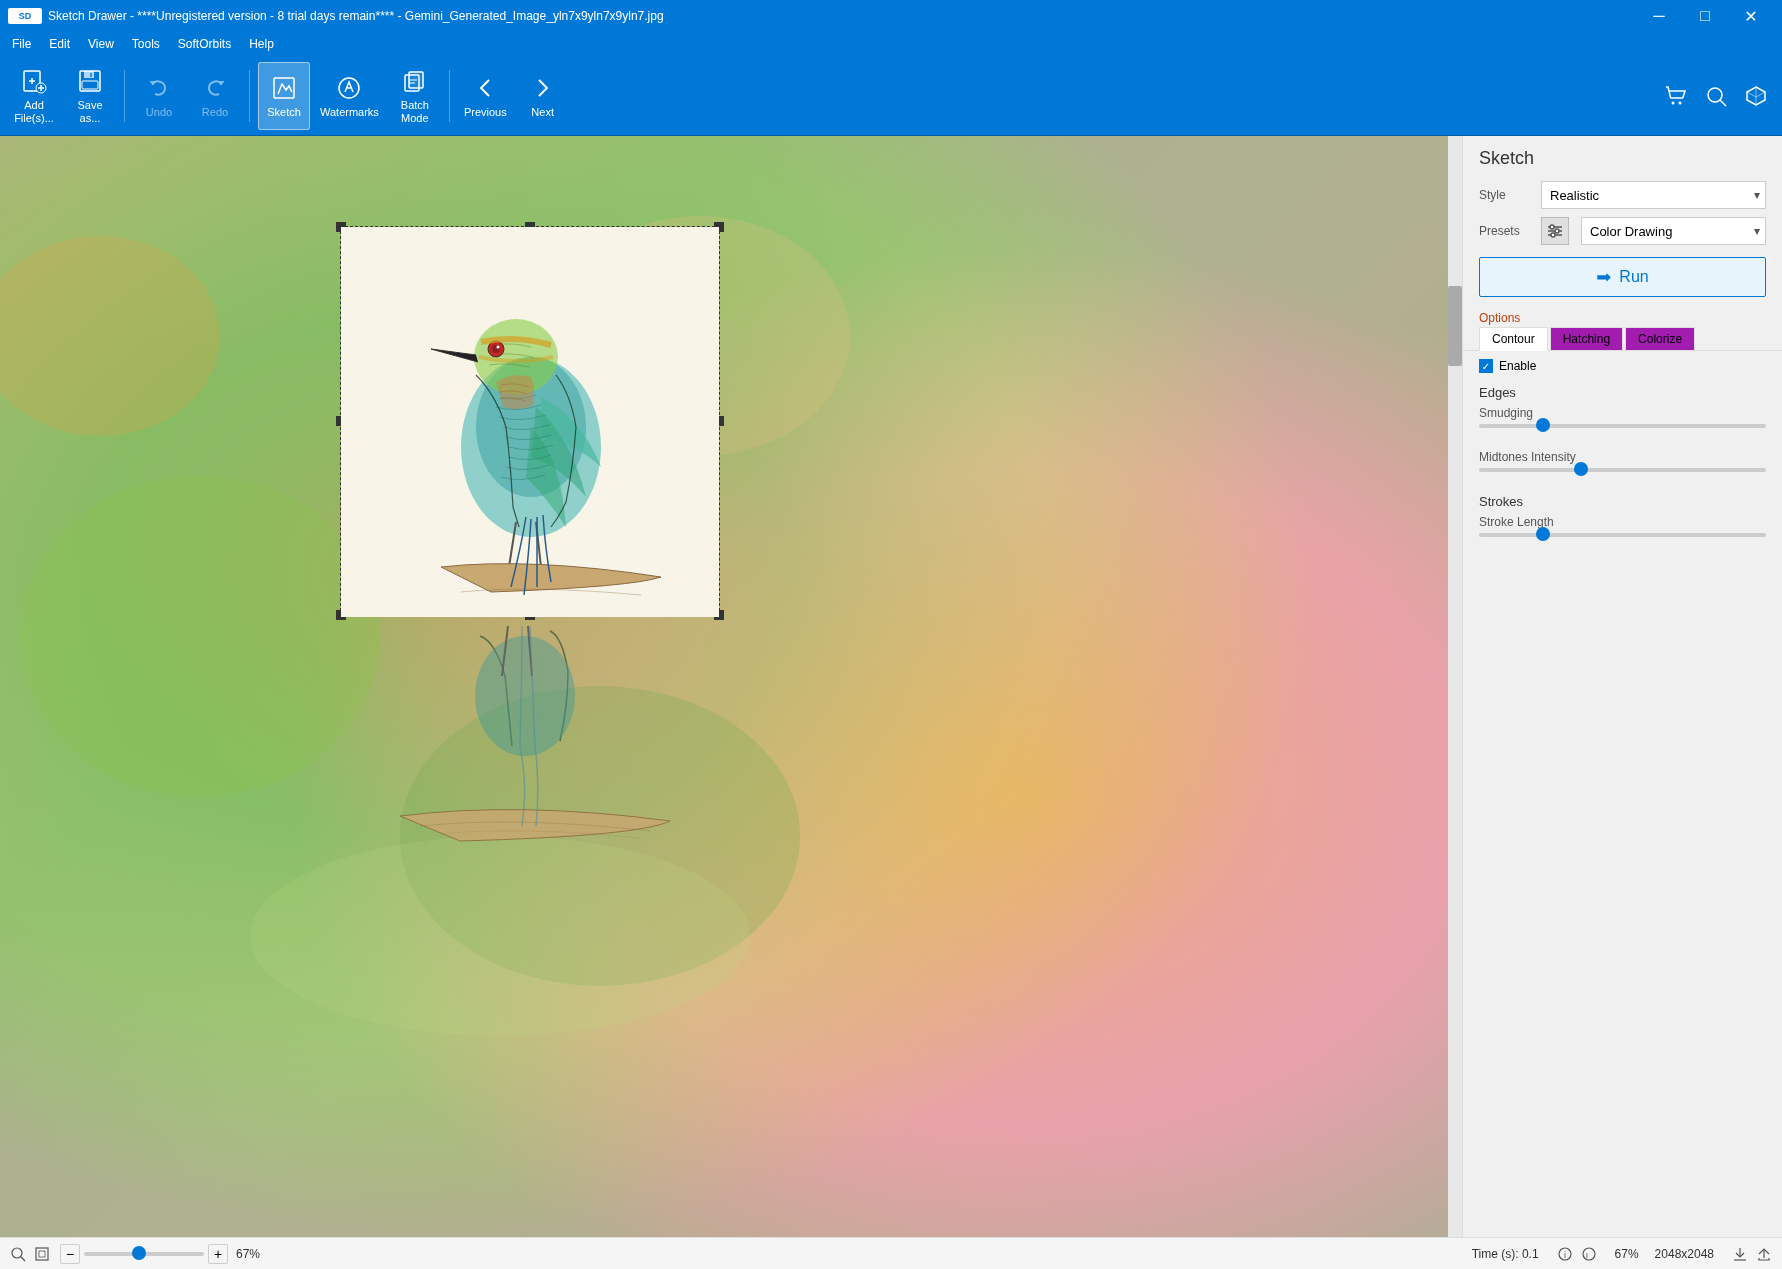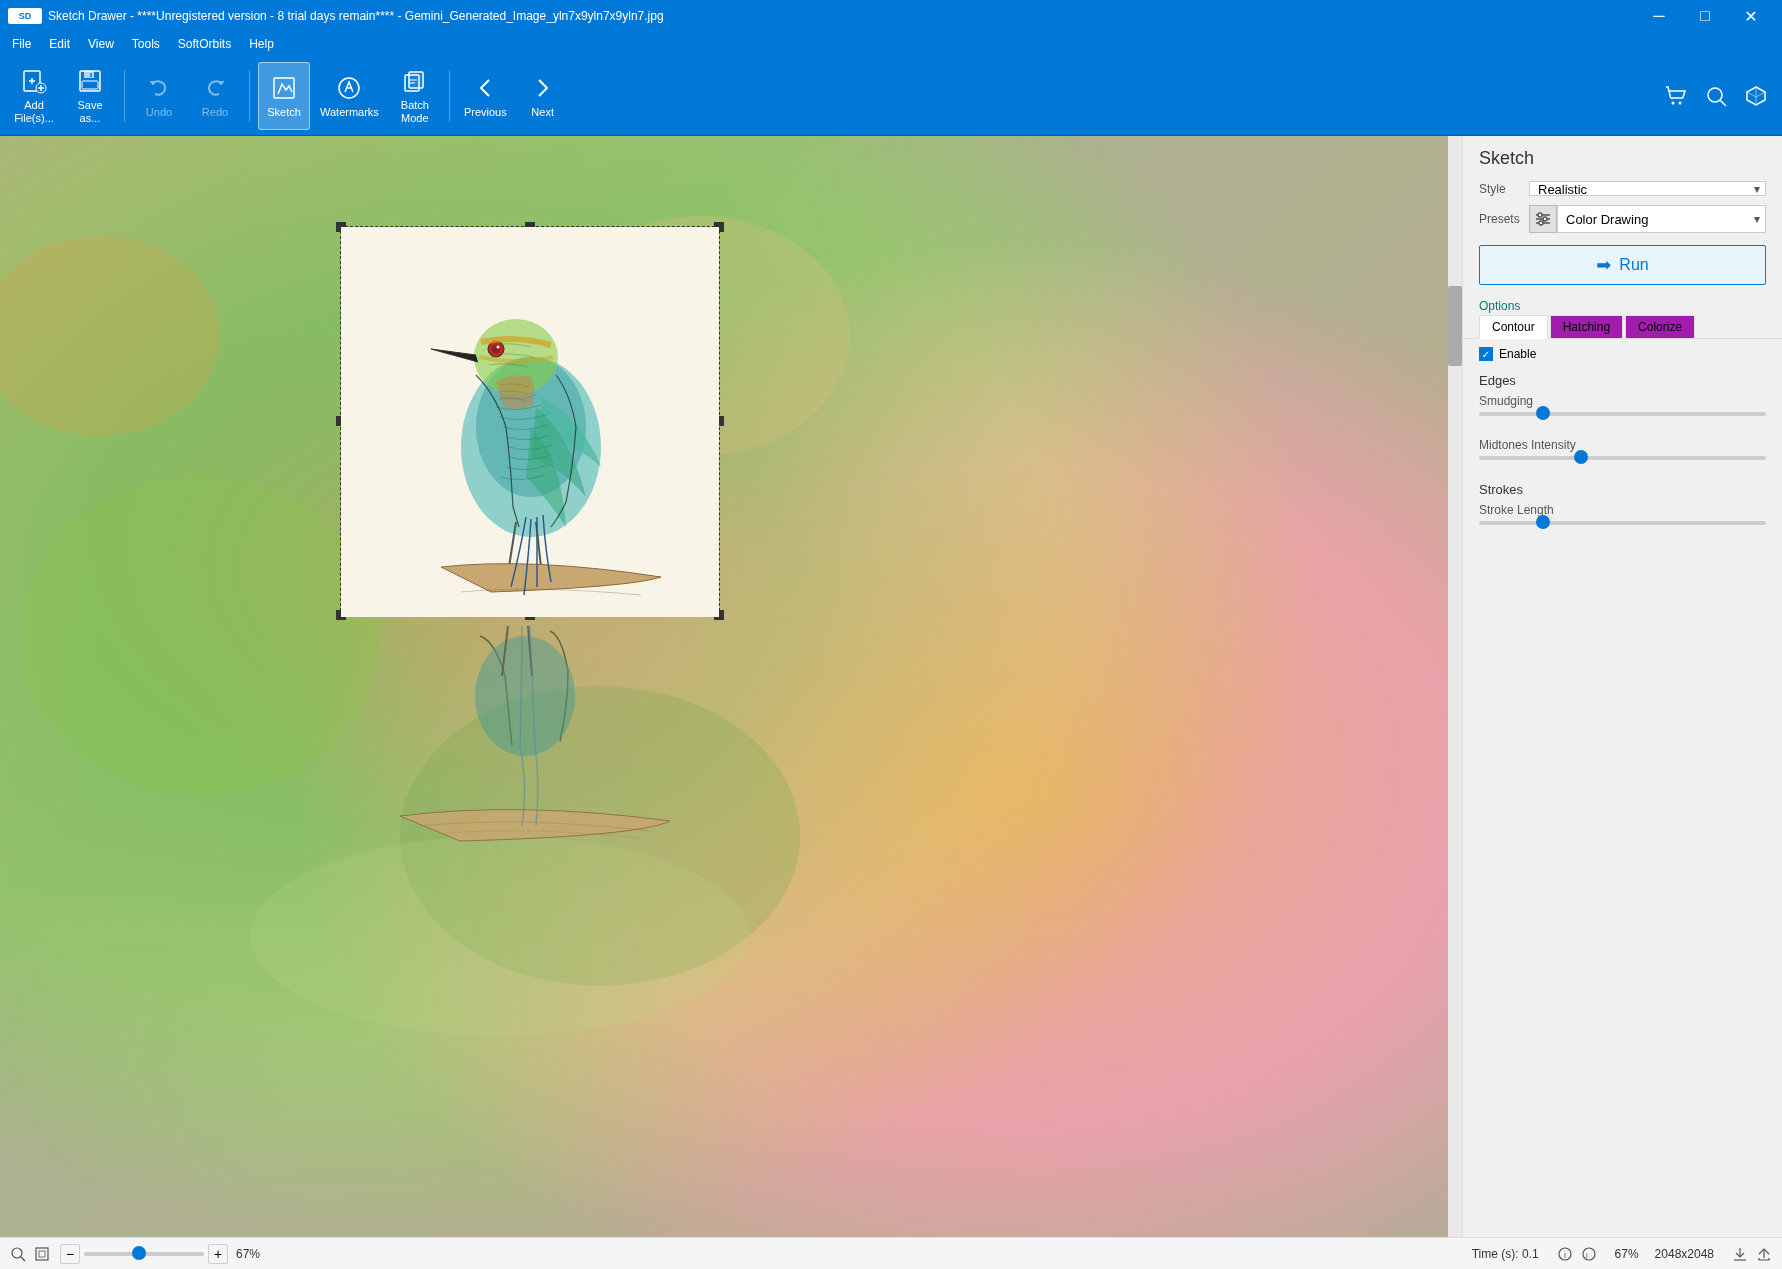--- a/index.html
+++ b/index.html
@@ -251,34 +251,34 @@
       font-weight: 400;
       padding: 12px 16px 8px;
       color: #333;
     }
 
     
     .panel-row {
       display: flex;
       align-items: center;
       padding: 4px 16px;
-      gap: 0;
+      gap: 12px;
     }
     .panel-label {
       font-size: 12px;
       color: #555;
       min-width: 50px;
     }
     .select-wrapper {
       flex: 1;
       position: relative;
     }
     .select-wrapper select {
       width: 100%;
-      height: 15px;
+      height: 28px;
       border: 1px solid #ccc;
       background: white;
       padding: 0 8px;
       font-size: 13px;
       appearance: none;
       cursor: pointer;
     }
     .select-wrapper::after {
       content: '▾';
       position: absolute;
@@ -341,21 +341,21 @@
     }
     .run-arrow {
       color: #0078d7;
       font-size: 18px;
     }
 
     
     .options-label {
       padding: 6px 16px 2px;
       font-size: 12px;
-      color: #0f766e;
+      color: #c2410c;
     }
     .options-tabs {
       display: flex;
       padding: 0 16px;
       gap: 0;
       border-bottom: 1px solid #ddd;
     }
     .opt-tab {
       padding: 4px 12px;
       font-size: 12px;

